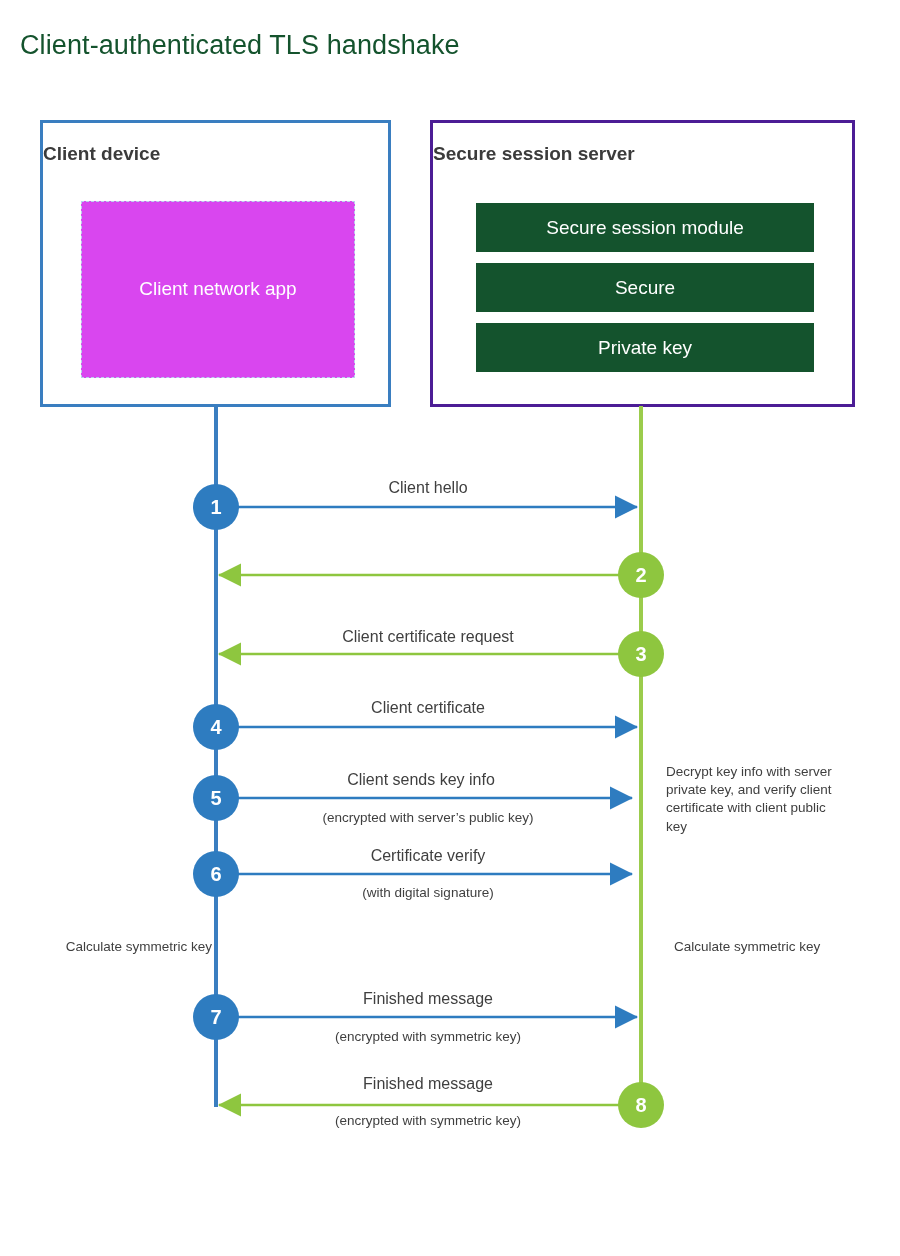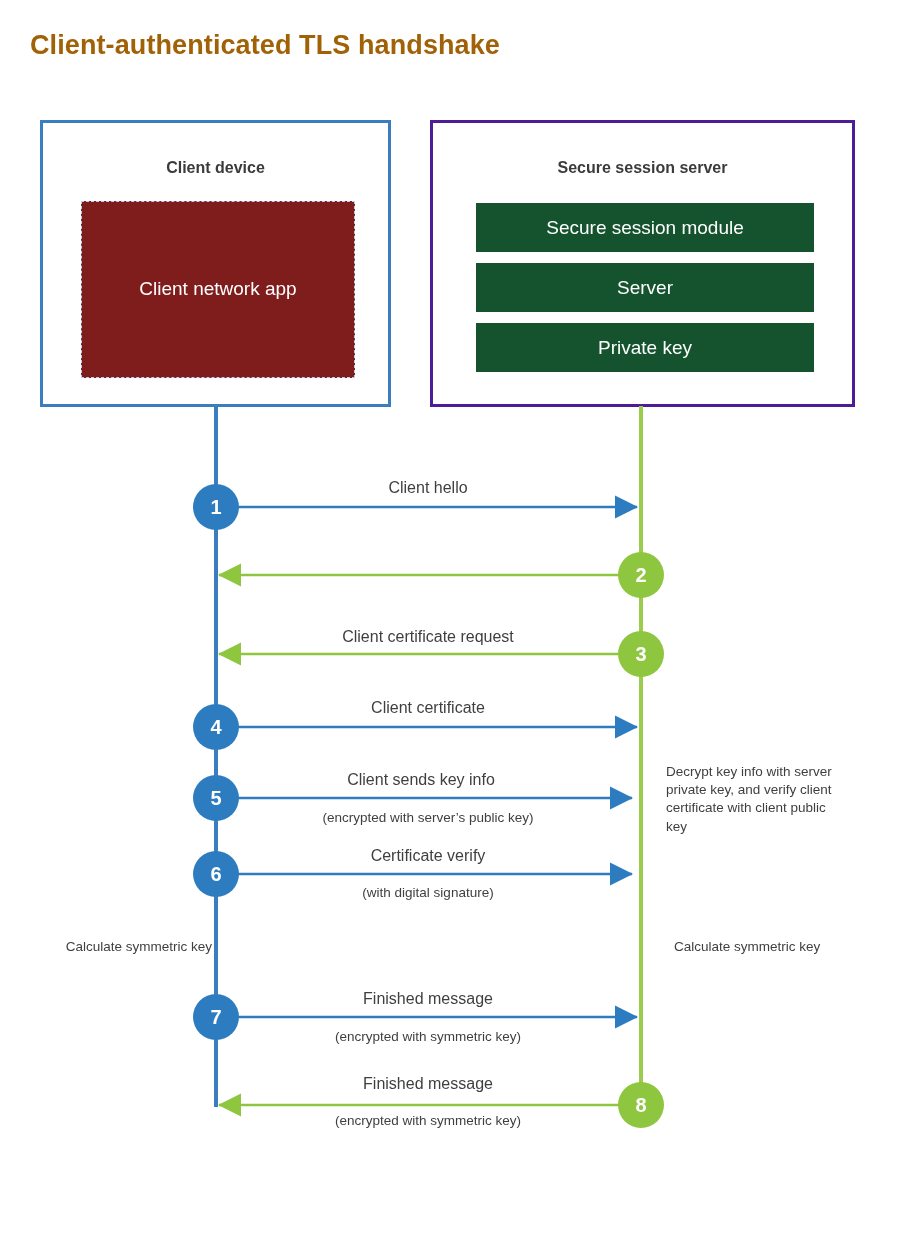--- a/index.html
+++ b/index.html
@@ -17,25 +17,25 @@
   #diagram-root {
     position: absolute;
     left: 0; top: 0;
     width: 900px;
     height: 1256px;
   }
 
   
   .page-title {
     position: absolute;
-    left: 30px;
+    left: 20px;
     top: 30px;
     font-size: 27px;
-    font-weight: 700;
-    color: #a16207;
+    font-weight: 400;
+    color: #14532d;
     letter-spacing: 0.1px;
     white-space: nowrap;
   }
 
   
   .actor-box {
     position: absolute;
     background: #ffffff;
     box-sizing: border-box;
   }
@@ -50,35 +50,35 @@
     left: 430px;
     top: 120px;
     width: 425px;
     height: 287px;
     border: 3px solid #4c1d95;
   }
   .actor-title {
     position: absolute;
     left: 0;
     right: 0;
-    top: 36px;
-    text-align: center;
-    font-size: 16px;
+    top: 20px;
+    text-align: left;
+    font-size: 19px;
     font-weight: bold;
     color: #3b3b3b;
   }
 
   
   .client-app {
     position: absolute;
     left: 38px;
     top: 78px;
     width: 274px;
     height: 177px;
-    background: #7f1d1d;
+    background: #d946ef;
     border: 1px dashed #b9d3ec;
     box-sizing: border-box;
     display: flex;
     align-items: center;
     justify-content: center;
     text-align: center;
     color: #ffffff;
     font-size: 19px;
     font-weight: 300;
     line-height: 1.3;
@@ -180,21 +180,21 @@
 
   <div class="actor-box" id="client-box">
     <div class="actor-title">Client device</div>
     <div class="client-app">Client network app</div>
   </div>
 
   <div class="actor-box" id="server-box">
     <div class="actor-title">Secure session server</div>
     <div class="server-bars">
       <div class="server-bar">Secure session module</div>
-      <div class="server-bar">Server</div>
+      <div class="server-bar">Secure</div>
       <div class="server-bar">Private key</div>
     </div>
   </div>
 
   <div class="lifeline" id="client-lifeline"></div>
   <div class="lifeline" id="server-lifeline"></div>
 
   <svg class="msg-svg" width="900" height="1256">
     <defs>
       <marker id="arrow-blue-right" markerWidth="9" markerHeight="9" refX="8.6" refY="4.5" orient="auto" markerUnits="strokeWidth">

